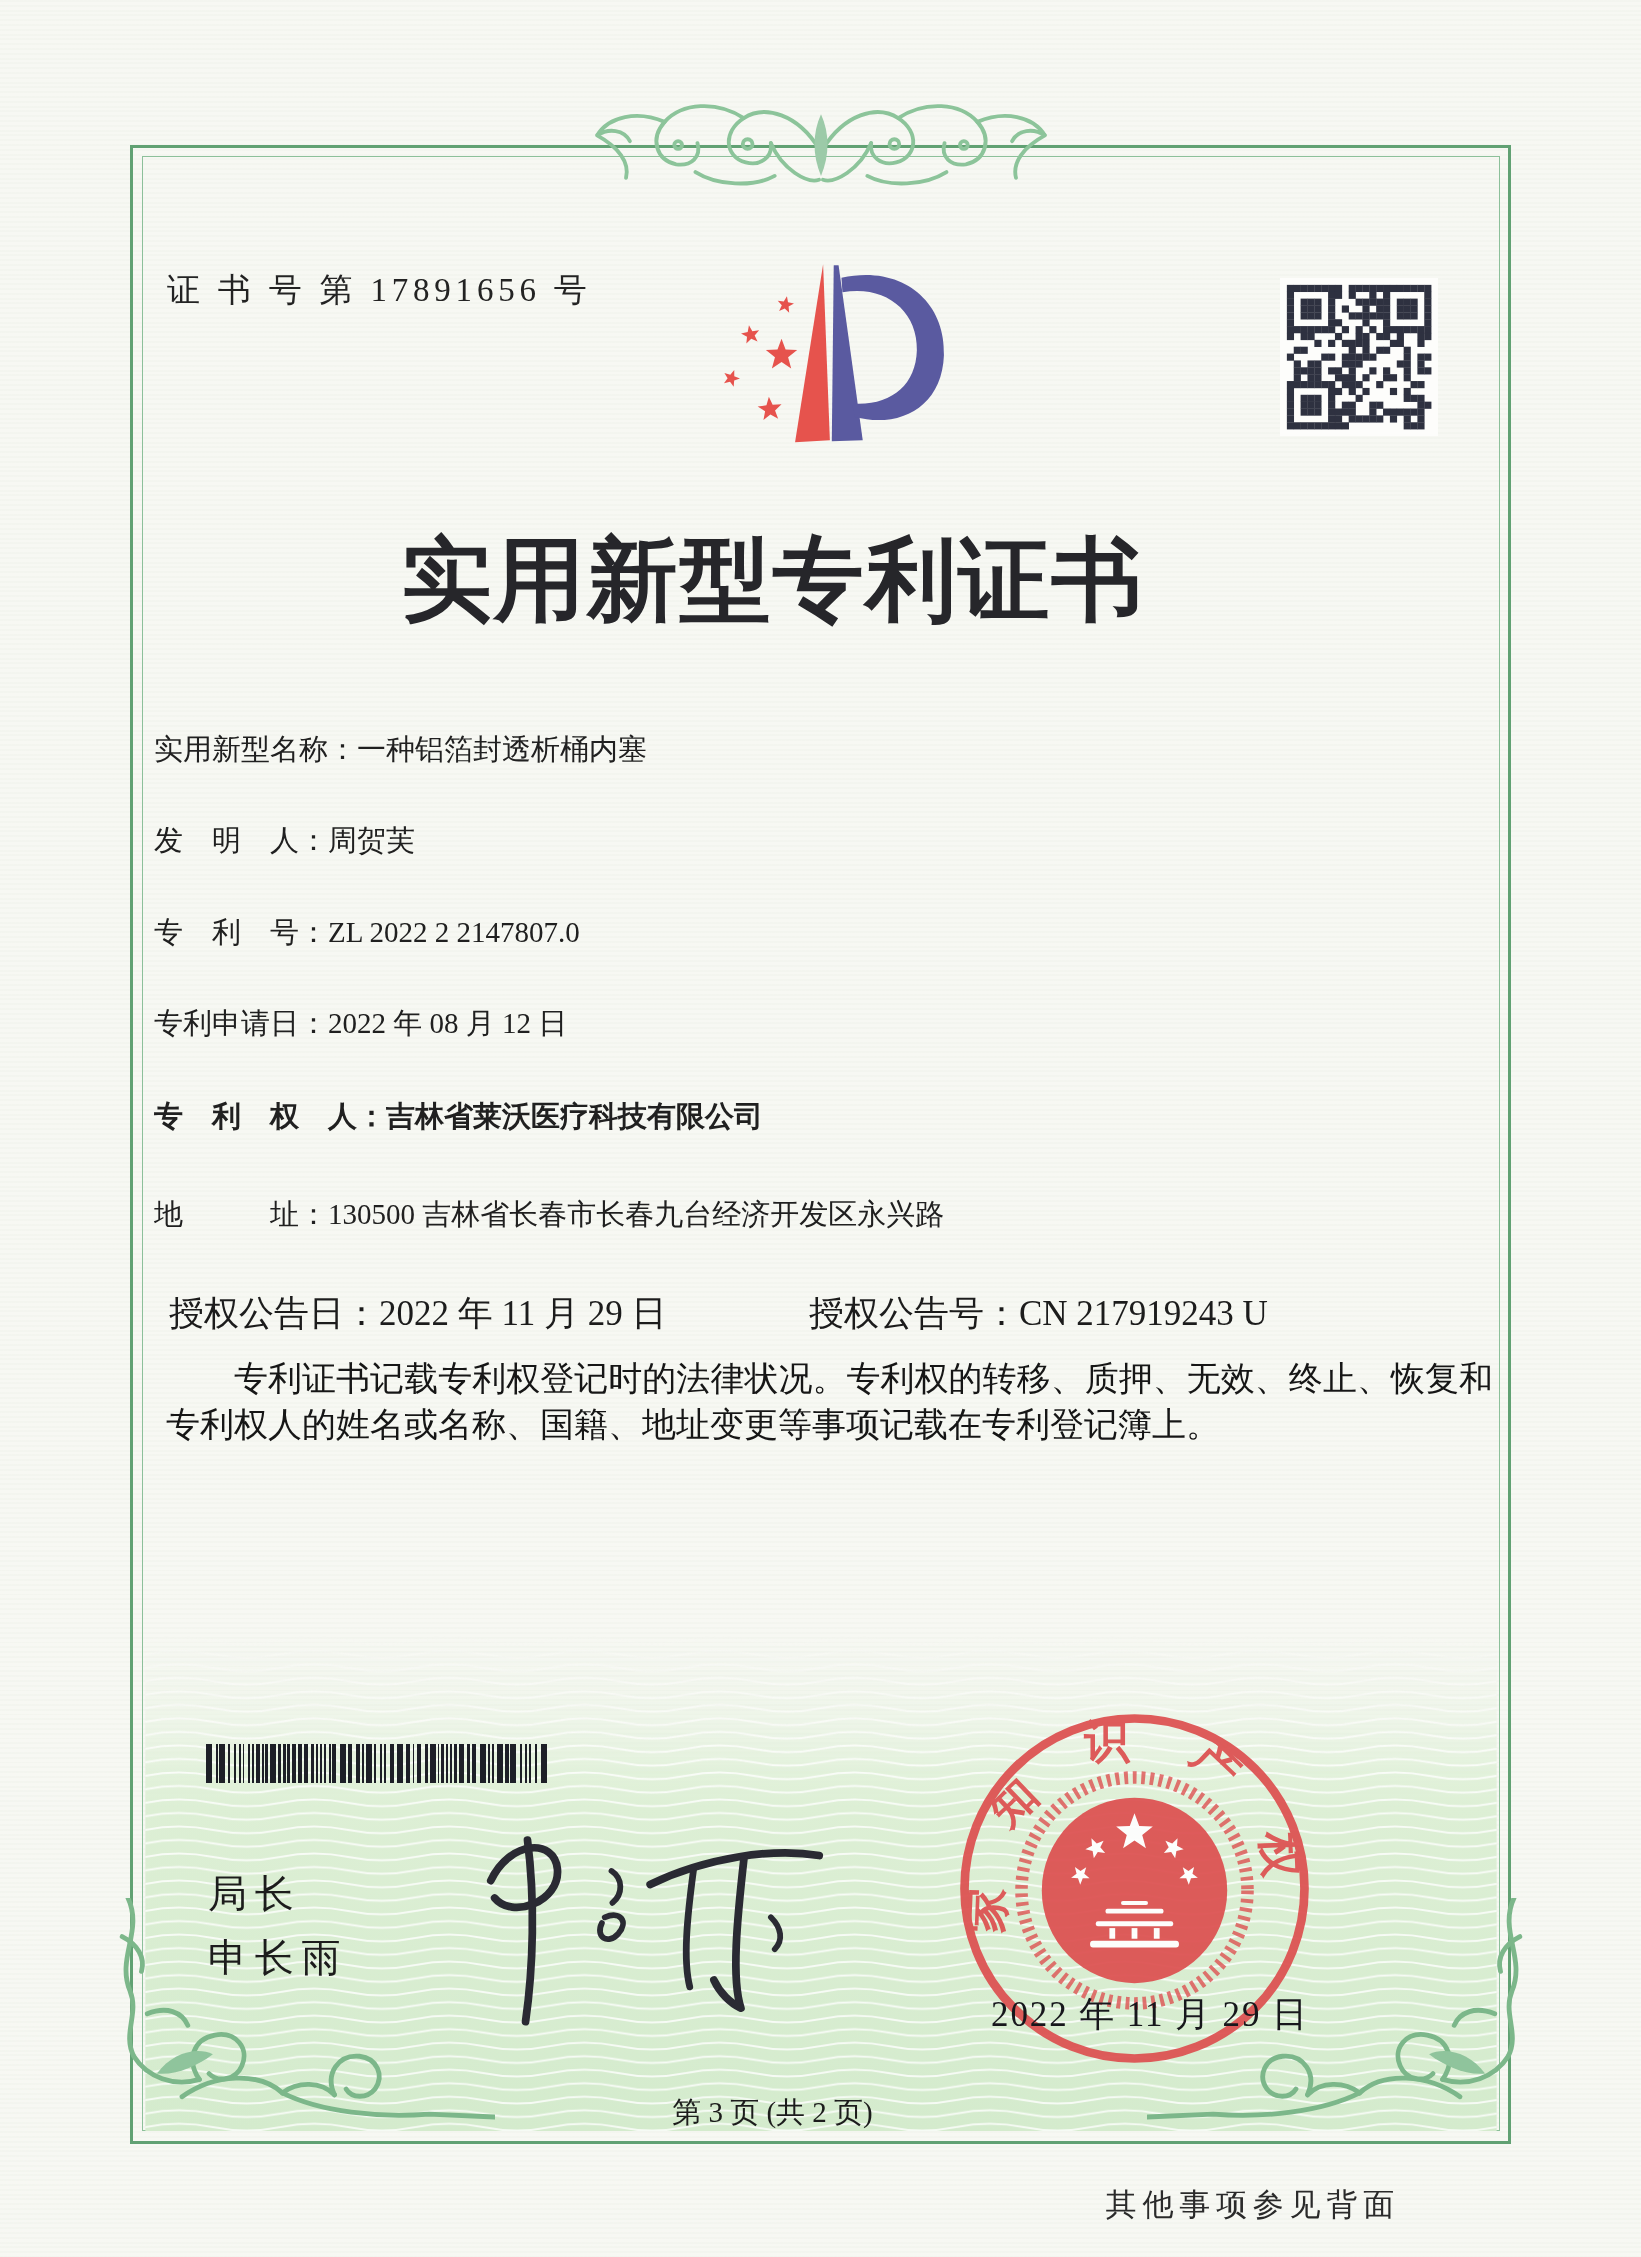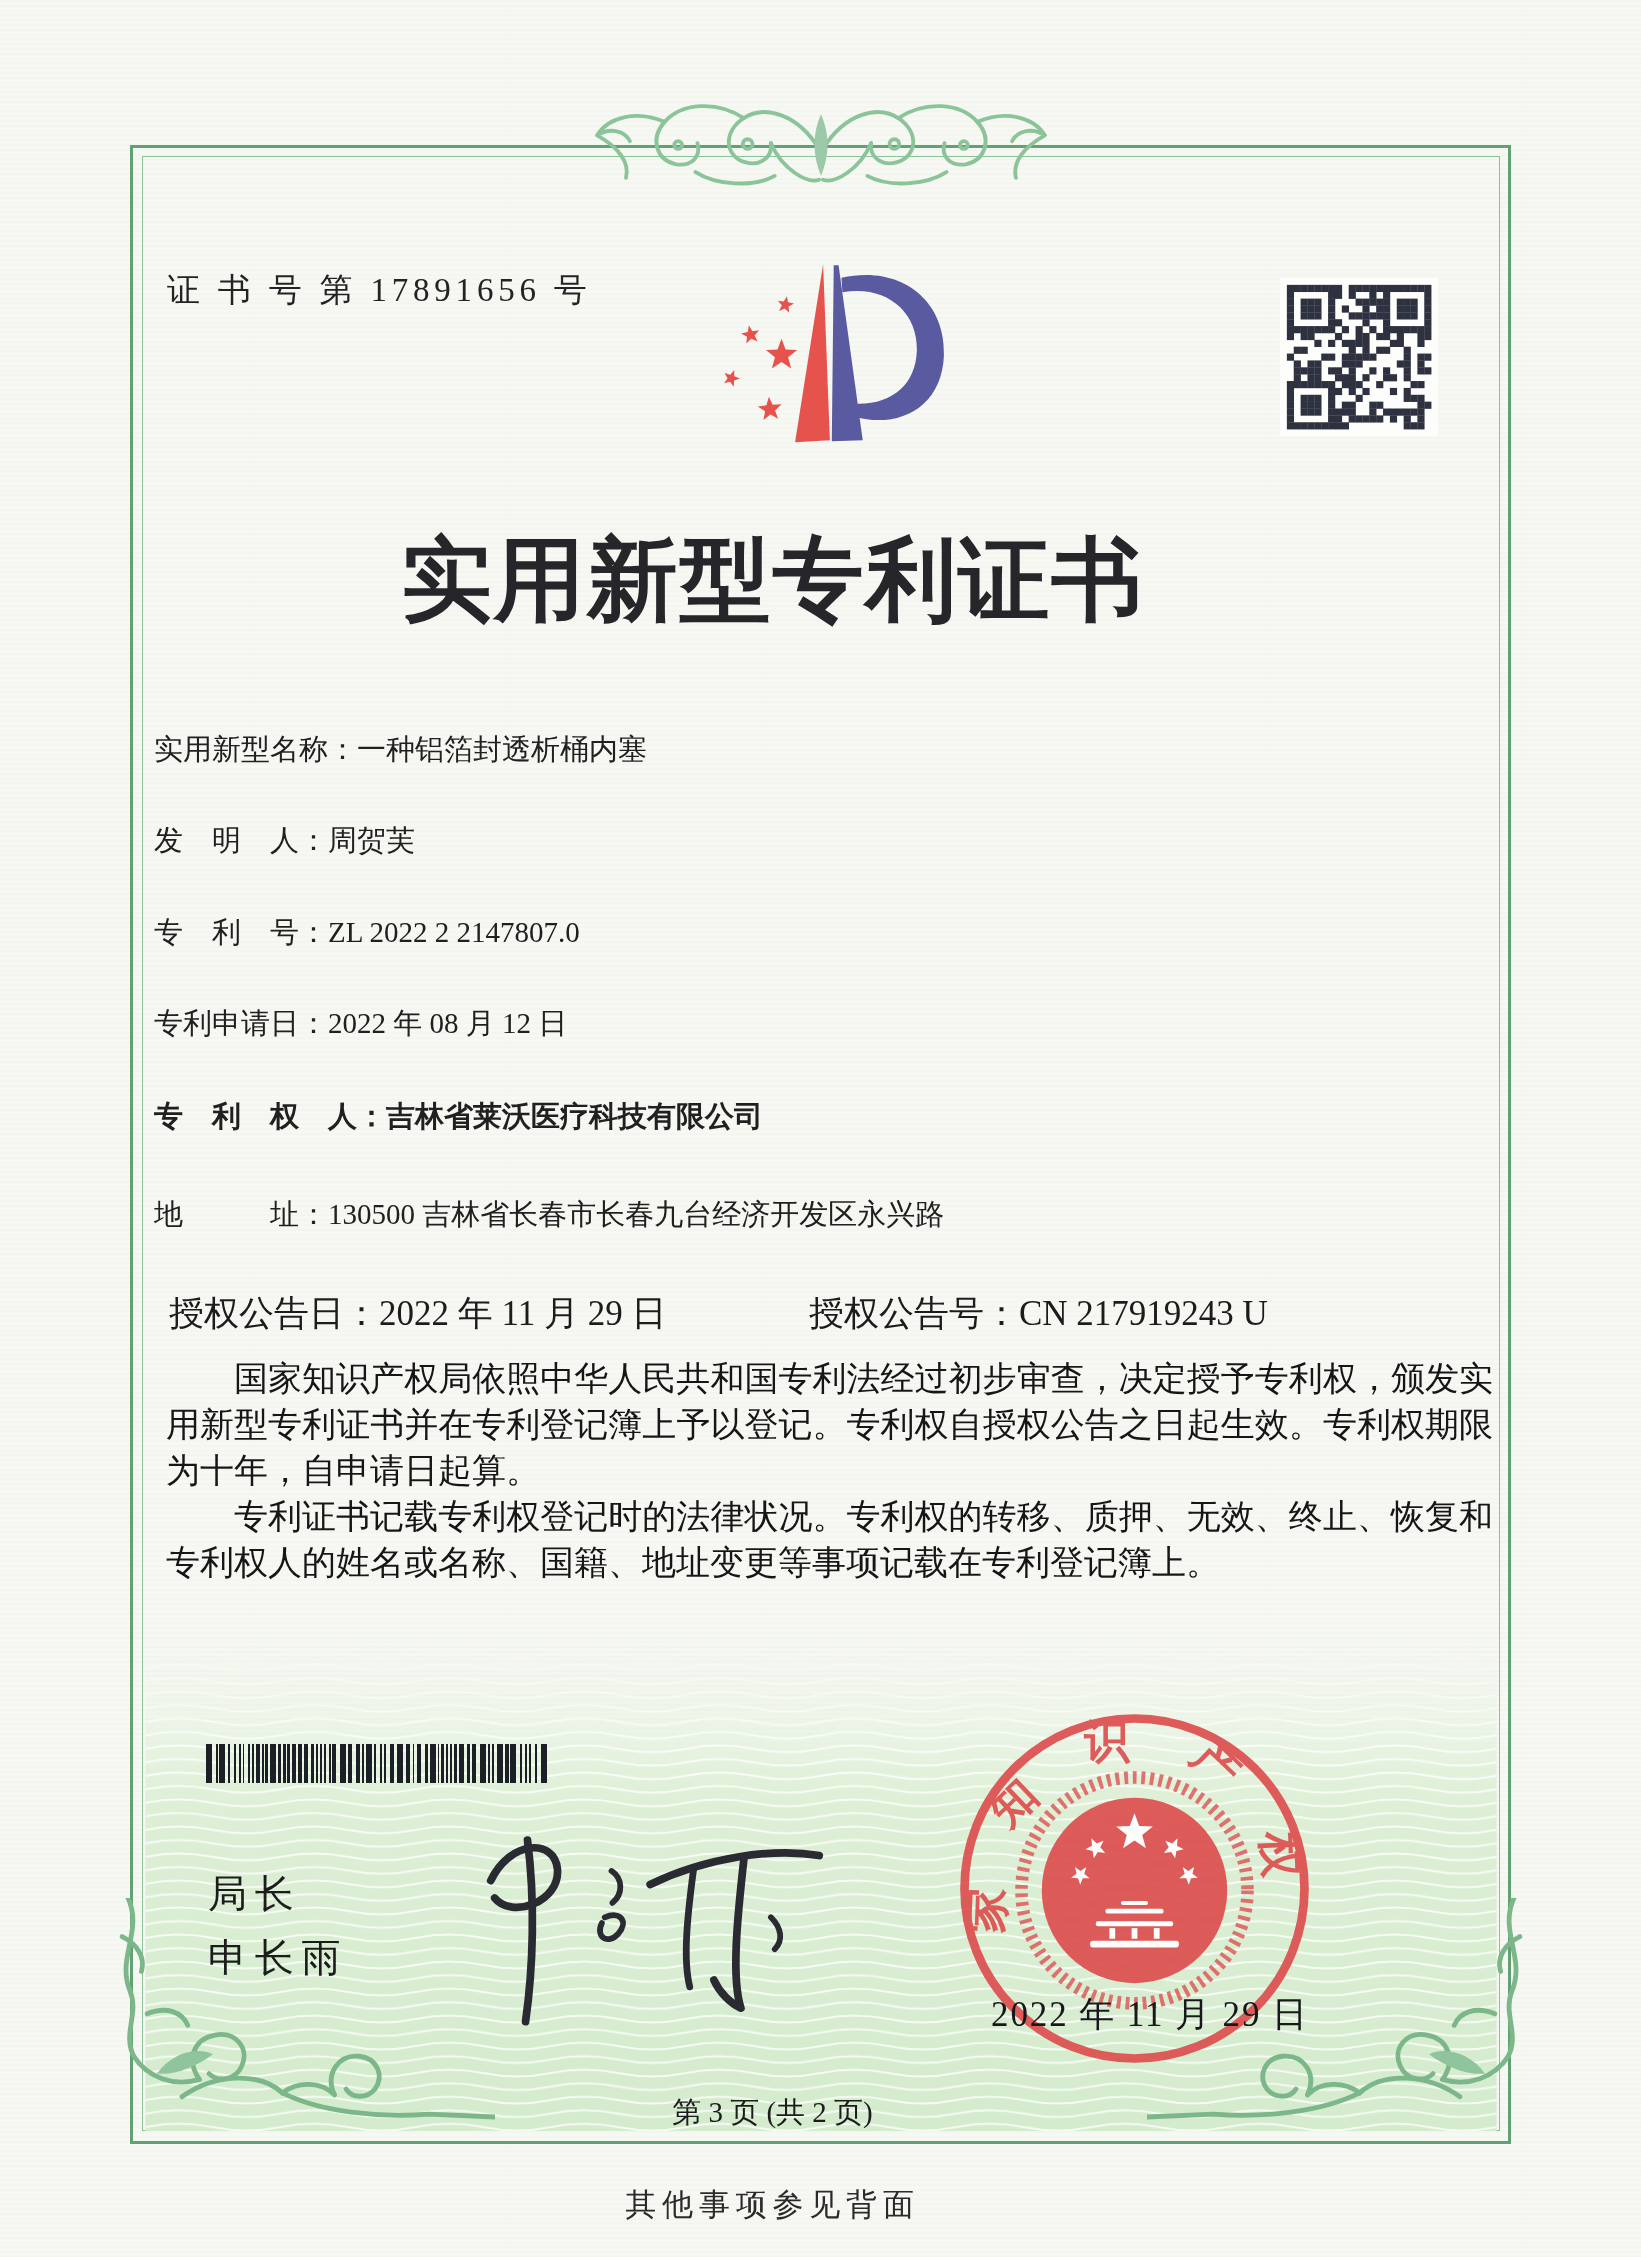--- a/index.html
+++ b/index.html
@@ -43,21 +43,21 @@
   .body-text p { text-indent:2em; margin:0; }
   .barcode { left:206px; top:1744px; width:346px; height:39px; z-index:5; font-size:0; }
   .barcode i { display:inline-block; height:39px; background:#1d1f27; vertical-align:top; }
   .director-label { left:208px; top:1867px; font-size:39px; letter-spacing:7.7px; z-index:6;text-align:center; }
   .director-name  { left:208px; top:1931px; font-size:39px; letter-spacing:7.7px; z-index:6; }
   .signature { position:absolute; left:452px; top:1813px; z-index:6; }
   .seal { position:absolute; left:951px; top:1705px; z-index:6; }
   .sealtxt { font-family:"Liberation Serif","DejaVu Serif",serif; font-weight:700; }
   .seal-date { left:991px; top:1991px; font-size:35px; letter-spacing:1.9px; z-index:7; color:#17171c; }
   .page-info { left:145px; top:2093px; width:1255px; text-align:center; font-size:29px; z-index:5; }
-  .back-note { left:145px; top:2184px; width:1255px; text-align:center; font-size:31px;
+  .back-note { left:145px; top:2184px; width:1255px; text-align:right; font-size:31px;
     letter-spacing:5.8px; z-index:5; color:#2a2a2a; }
 </style>
 </head>
 <body>
 
 <div class="page">
 
   <svg class="wash" width="1352" height="499" viewBox="0 0 1400 517">
     <defs>
       <pattern id="wv" width="140" height="14" patternUnits="userSpaceOnUse">
@@ -373,21 +373,20 @@
   <div class="abs field f1"><span>发　明　人：</span><span>周贺芙</span></div>
   <div class="abs field f2"><span>专　利　号：</span><span>ZL 2022 2 2147807.0</span></div>
   <div class="abs field f3"><span>专利申请日：</span><span>2022 年 08 月 12 日</span></div>
   <div class="abs field f4"><span>专　利　权　人：</span><span>吉林省莱沃医疗科技有限公司</span></div>
   <div class="abs field f5"><span>地　　　址：</span><span>130500  吉林省长春市长春九台经济开发区永兴路</span></div>
 
   <div class="abs grant-left"><span>授权公告日：</span><span>2022 年 11 月 29 日</span></div>
   <div class="abs grant-right"><span>授权公告号：</span><span>CN 217919243 U</span></div>
 
   <div class="abs body-text">
-    <p>国家知识产权局依照中华人民共和国专利法经过初步审查，决定授予专利权，颁发实用新型专利证书并在专利登记簿上予以登记。专利权自授权公告之日起生效。专利权期限为十年，自申请日起算。</p>
     <p>专利证书记载专利权登记时的法律状况。专利权的转移、质押、无效、终止、恢复和专利权人的姓名或名称、国籍、地址变更等事项记载在专利登记簿上。</p>
   </div>
 
   <div class="abs barcode" id="barcode"><i style="width: 5.8px; margin-right: 3.9px;"></i><i style="width: 1.9px; margin-right: 1.9px;"></i><i style="width: 5.8px; margin-right: 2.9px;"></i><i style="width: 1.9px; margin-right: 3.9px;"></i><i style="width: 1.9px; margin-right: 2.9px;"></i><i style="width: 1.9px; margin-right: 1.9px;"></i><i style="width: 1.9px; margin-right: 3.9px;"></i><i style="width: 1.9px; margin-right: 1.9px;"></i><i style="width: 1.9px; margin-right: 1.9px;"></i><i style="width: 3.9px; margin-right: 1.9px;"></i><i style="width: 1.9px; margin-right: 1.9px;"></i><i style="width: 2.9px; margin-right: 1.9px;"></i><i style="width: 5.8px; margin-right: 1.9px;"></i><i style="width: 2.9px; margin-right: 1.9px;"></i><i style="width: 2.9px; margin-right: 1.9px;"></i><i style="width: 2.9px; margin-right: 1.9px;"></i><i style="width: 3.9px; margin-right: 1.9px;"></i><i style="width: 3.9px; margin-right: 1.9px;"></i><i style="width: 3.9px; margin-right: 2.9px;"></i><i style="width: 3.9px; margin-right: 1.9px;"></i><i style="width: 1.9px; margin-right: 1.9px;"></i><i style="width: 1.9px; margin-right: 1.9px;"></i><i style="width: 1.9px; margin-right: 2.9px;"></i><i style="width: 1.9px; margin-right: 1.9px;"></i><i style="width: 3.9px; margin-right: 3.9px;"></i><i style="width: 5.8px; margin-right: 1.9px;"></i><i style="width: 3.9px; margin-right: 3.9px;"></i><i style="width: 3.9px; margin-right: 1.9px;"></i><i style="width: 2.9px; margin-right: 1.9px;"></i><i style="width: 5.8px; margin-right: 1.9px;"></i><i style="width: 1.9px; margin-right: 3.9px;"></i><i style="width: 1.9px; margin-right: 1.9px;"></i><i style="width: 2.9px; margin-right: 3.9px;"></i><i style="width: 3.9px; margin-right: 2.9px;"></i><i style="width: 5.8px; margin-right: 2.9px;"></i><i style="width: 3.9px; margin-right: 2.9px;"></i><i style="width: 1.9px; margin-right: 2.9px;"></i><i style="width: 3.9px; margin-right: 3.9px;"></i><i style="width: 2.9px; margin-right: 1.9px;"></i><i style="width: 5.8px; margin-right: 1.9px;"></i><i style="width: 1.9px; margin-right: 1.9px;"></i><i style="width: 2.9px; margin-right: 1.9px;"></i><i style="width: 1.9px; margin-right: 1.9px;"></i><i style="width: 1.9px; margin-right: 1.9px;"></i><i style="width: 2.9px; margin-right: 1.9px;"></i><i style="width: 5.8px; margin-right: 2.9px;"></i><i style="width: 2.9px; margin-right: 1.9px;"></i><i style="width: 3.9px; margin-right: 3.9px;"></i><i style="width: 5.8px; margin-right: 2.9px;"></i><i style="width: 1.9px; margin-right: 1.9px;"></i><i style="width: 1.9px; margin-right: 2.9px;"></i><i style="width: 5.8px; margin-right: 1.9px;"></i><i style="width: 3.9px; margin-right: 1.9px;"></i><i style="width: 5.8px; margin-right: 3.9px;"></i><i style="width: 1.9px; margin-right: 2.9px;"></i><i style="width: 1.9px; margin-right: 1.9px;"></i><i style="width: 1.9px; margin-right: 3.9px;"></i><i style="width: 2.9px; margin-right: 3.9px;"></i><i style="width: 5.8px; margin-right: 3.9px;"></i></div>
 
   <div class="abs director-label">局长</div>
   <div class="abs director-name">申长雨</div>
 
   <svg class="signature" width="377" height="227" viewBox="0 0 390 235">
     <g stroke="#2a2a33" fill="none" stroke-width="8" stroke-linecap="round" stroke-linejoin="round">

